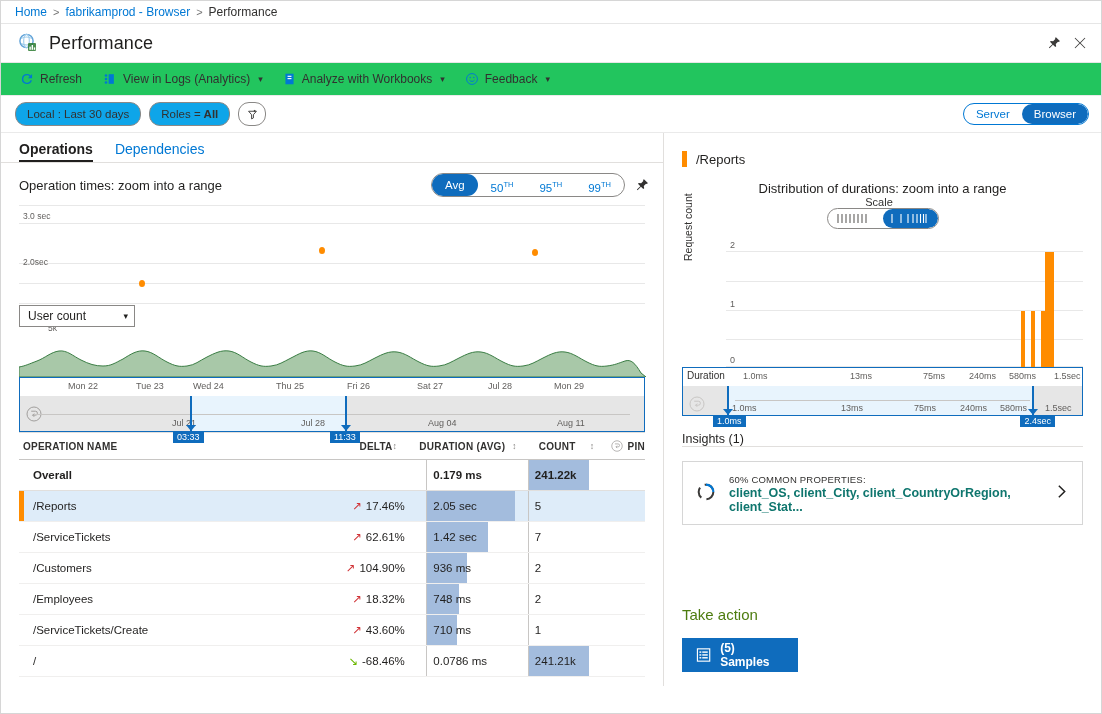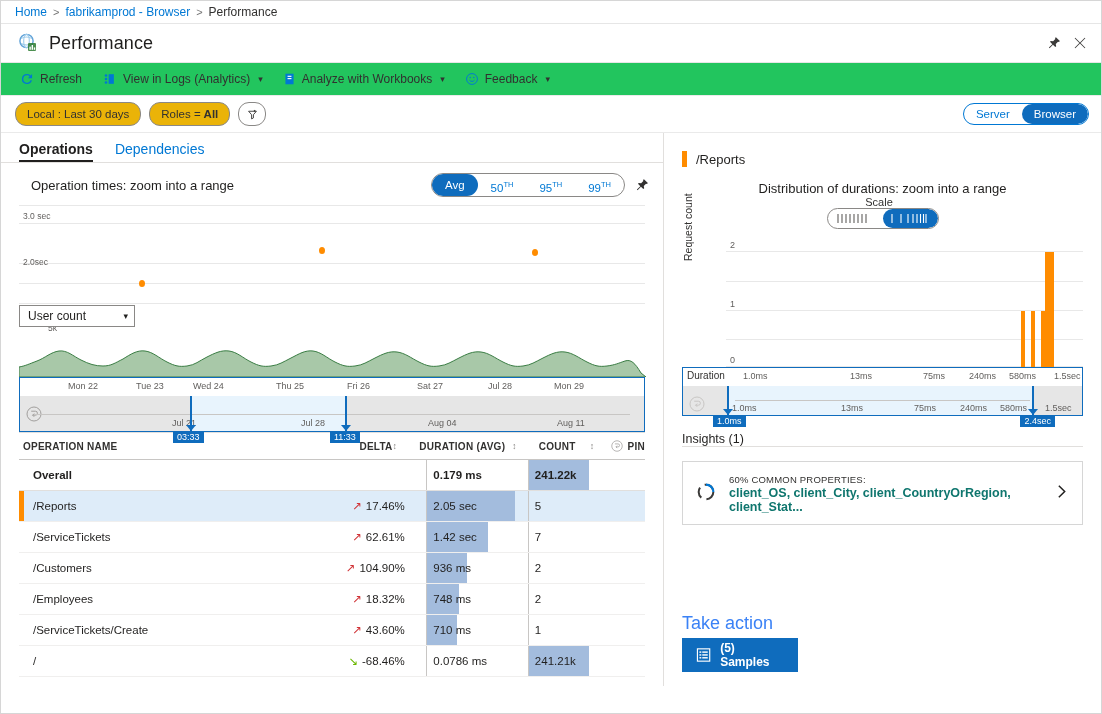--- a/index.html
+++ b/index.html
@@ -26,39 +26,39 @@
   .tb-btn{width:26px;height:26px;display:flex;align-items:center;justify-content:center;cursor:pointer;color:#3b3a39;}
 
   
   .cmdbar{height:32px;display:flex;align-items:center;gap:2px;padding:0 10px;border-bottom:1px solid #eaeaea;background:#22c55e;}
   .cmd{display:flex;align-items:center;gap:6px;height:26px;padding:0 9px;cursor:pointer;color:#0078d4;font-size:12px;white-space:nowrap;}
   .cmd .lbl{color:#323130;}
   .chev{font-size:9px;color:#323130;margin-left:2px;}
 
   
   .filterbar{height:36px;display:flex;align-items:center;gap:8px;padding:0 14px;border-bottom:1px solid #eaeaea;background:#fff;position:relative;}
-  .pill{height:22px;display:flex;align-items:center;padding:0 11px;border:1px solid #8a8886;border-radius:11px;font-size:11.5px;color:#323130;background:#eab308;cursor:pointer;white-space:nowrap;}
+  .pill{height:22px;display:flex;align-items:center;padding:0 11px;border:1px solid #8a8886;border-radius:11px;font-size:11.5px;color:#323130;background:#0ea5e9;cursor:pointer;white-space:nowrap;}
   .pill b{font-weight:700;margin-left:3px;}
   .pill-icon{width:26px;height:22px;border:1px solid #8a8886;border-radius:11px;display:flex;align-items:center;justify-content:center;background:#fff;cursor:pointer;}
   .seg{position:absolute;right:12px;display:flex;align-items:center;border:1px solid #0078d4;border-radius:11px;height:20px;overflow:hidden;background:#fff;}
   .seg .opt{padding:0 12px;height:20px;line-height:20px;font-size:11.5px;color:#0078d4;cursor:pointer;border-radius:11px;}
   .seg .opt.on{background:#0f6cbd;color:#fff;font-weight:400;}
 
   
   .main{display:flex;height:553px;}
   .left{width:663px;border-right:1px solid #e1dfdd;box-sizing:border-box;position:relative;}
   .right{flex:1;position:relative;}
 
   
   .tabs{display:flex;gap:22px;padding:8px 18px 0 18px;border-bottom:1px solid #e1dfdd;height:30px;box-sizing:border-box;}
   .tab{font-size:14px;color:#0078d4;cursor:pointer;padding-bottom:7px;}
   .tab.active{color:#201f1e;font-weight:600;border-bottom:2px solid #201f1e;}
 
   
-  .chart-head{display:flex;align-items:center;padding:10px 14px 8px 30px;}
+  .chart-head{display:flex;align-items:center;padding:10px 14px 8px 18px;}
   .chart-head .ttl{font-size:13px;color:#201f1e;}
   .chart-head .sp{flex:1;}
   .pct{display:flex;align-items:center;border:1px solid #8a8886;border-radius:12px;height:22px;background:#fff;overflow:hidden;}
   .pct .o{padding:0 13px;height:22px;line-height:22px;font-size:11.5px;color:#0078d4;cursor:pointer;border-radius:12px;}
   .pct .o.on{background:#0f6cbd;color:#fff;}
   .pct sup{font-size:7.5px;}
   .pin-btn{margin-left:10px;cursor:pointer;color:#323130;display:flex;align-items:center;}
 
   
   .scatter{position:relative;height:100px;margin:0 18px 0 18px;}
@@ -142,21 +142,21 @@
   .hslider{position:relative;margin:0 18px;height:30px;background:#e6e6e6;border:1px solid #0f6cbd;border-top:none;box-sizing:border-box;}
 
   .insights{padding:16px 18px 0 18px;}
   .insights .hdr{font-size:12.5px;color:#201f1e;border-bottom:1px solid #e1dfdd;}
   .icard{margin-top:14px;border:1px solid #d6d6d6;display:flex;align-items:center;gap:12px;padding:10px 12px;cursor:pointer;background:#fff;}
   .icard .txt{flex:1;}
   .icard .k{font-size:9.5px;color:#323130;letter-spacing:.2px;}
   .icard .v{font-size:12.5px;font-weight:700;color:#0f766e;margin-top:2px;}
 
   .takeaction{position:absolute;left:18px;bottom:14px;}
-  .takeaction .t{font-size:18px;color:#3b82f6;margin-bottom:4px;}
+  .takeaction .t{font-size:15px;color:#4d7c0f;margin-bottom:15px;}
   .samples-btn{height:34px;width:116px;background:#0f6cbd;color:#fff;display:flex;align-items:center;gap:9px;padding:0 14px;box-sizing:border-box;font-size:12px;font-weight:700;cursor:pointer;}
 </style>
 </head>
 <body>
 
 <div class="page">
 
   <div class="breadcrumb">
     <span class="bc-link">Home</span>
     <span class="bc-sep">&gt;</span>

